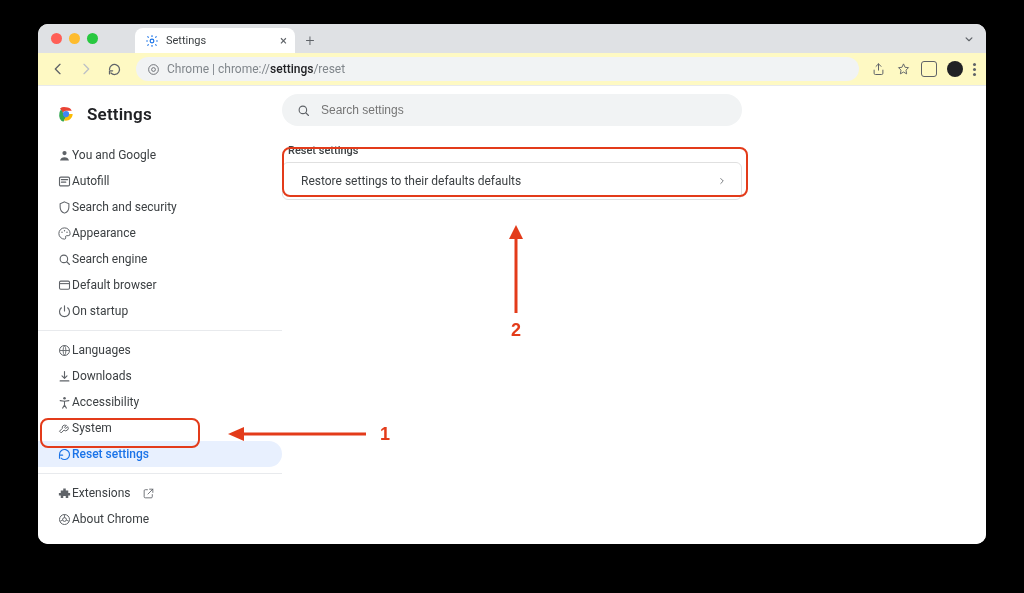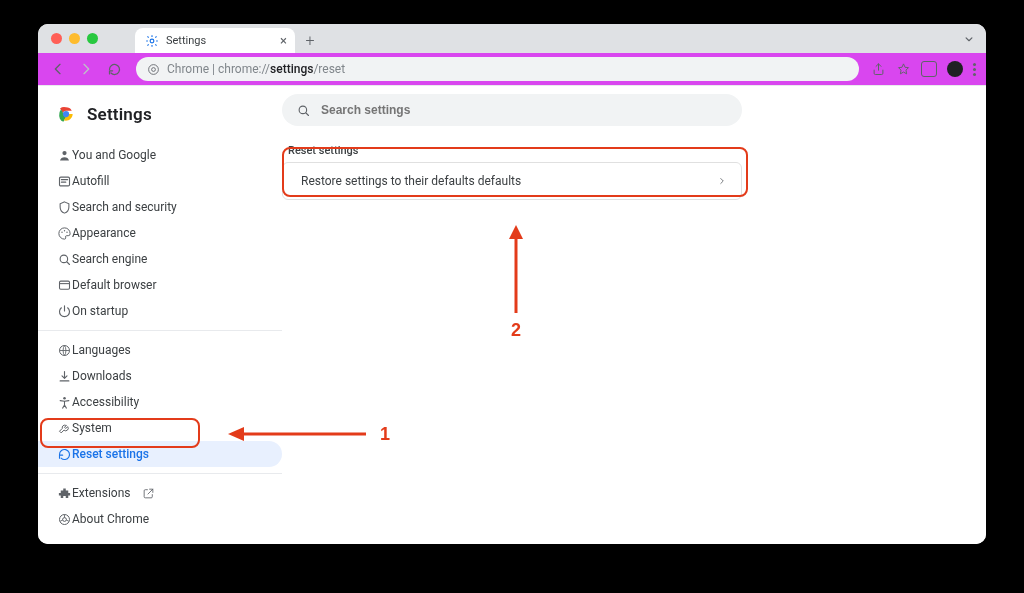--- a/index.html
+++ b/index.html
@@ -18,21 +18,21 @@
   .tab {
     position:absolute; left:97px; top:4px; width:160px; height:25px;
     background:#fff; border-top-left-radius:8px; border-top-right-radius:8px;
     display:flex; align-items:center; padding:0 8px 0 10px; font-size:11px; color:#3c4043;
   }
   .tab .favicon { width:14px; height:14px; margin-right:7px; flex:0 0 auto; }
   .tab .tab-close { margin-left:auto; color:#5f6368; font-size:13px; line-height:1; }
   .newtab { position:absolute; left:264px; top:8px; width:16px; height:16px; display:flex; align-items:center; justify-content:center; color:#5f6368; font-size:16px; font-weight:300; }
   .titlebar-caret { position:absolute; right:10px; top:8px; color:#5f6368; }
   
-  .urlbar { height:33px; background:#d946ef; border-bottom:1px solid #e8eaed; display:flex; align-items:center; padding:0 10px; gap:8px; }
+  .urlbar { height:33px; background:#fef9c3; border-bottom:1px solid #e8eaed; display:flex; align-items:center; padding:0 10px; gap:8px; }
   .navbtn { width:20px; height:20px; display:flex; align-items:center; justify-content:center; color:#5f6368; }
   .navbtn.disabled { color:#bdc1c6; }
   .omnibar { flex:1; height:24px; border-radius:14px; background:#f1f3f4; display:flex; align-items:center; padding:0 10px; gap:7px; font-size:12px; color:#5f6368; margin-left:4px; margin-right:4px;}
   .omnibar .lock { width:14px; height:14px; display:flex; align-items:center; justify-content:center; }
   .omnibar .host { color:#80868b; }
   .omnibar .host .strong { color:#202124; font-weight:500; }
   .url-icons { display:flex; align-items:center; gap:10px; color:#5f6368; }
   .url-icons .square { width:16px; height:16px; border:1.4px solid #5f6368; border-radius:3px; }
   .url-icons .avatar { width:16px; height:16px; border-radius:50%; background:#202124; }
   
@@ -55,21 +55,21 @@
   .nav-item .label { font-size:12px; color:#3c4043; }
   .nav-item .ext-link { margin-left:12px; color:#5f6368; }
   
   .main { flex:1; position:relative; }
   .search-wrap {
     position:absolute; left:0; top:8px; width:460px; height:32px;
     background:#f1f3f4; border-radius:18px; display:flex; align-items:center;
     padding:0 14px; gap:10px; color:#5f6368; font-size:12px;
   }
   .search-wrap input {
-    border:none; background:transparent; outline:none; flex:1; font-size:12px; color:#3c4043;font-weight:bold;
+    border:none; background:transparent; outline:none; flex:1; font-size:12px; color:#3c4043;
   }
   .section-title {
     position:absolute; left:6px; top:58px; font-size:11px; color:#3c4043; font-weight:500;
   }
   .settings-card {
     position:absolute; left:0; top:76px; width:460px; height:38px;
     border:1px solid #e0e0e0; border-radius:6px; background:#fff;
     display:flex; align-items:center; padding:0 14px 0 18px;
     font-size:12px; color:#3c4043; cursor:pointer;
   }

